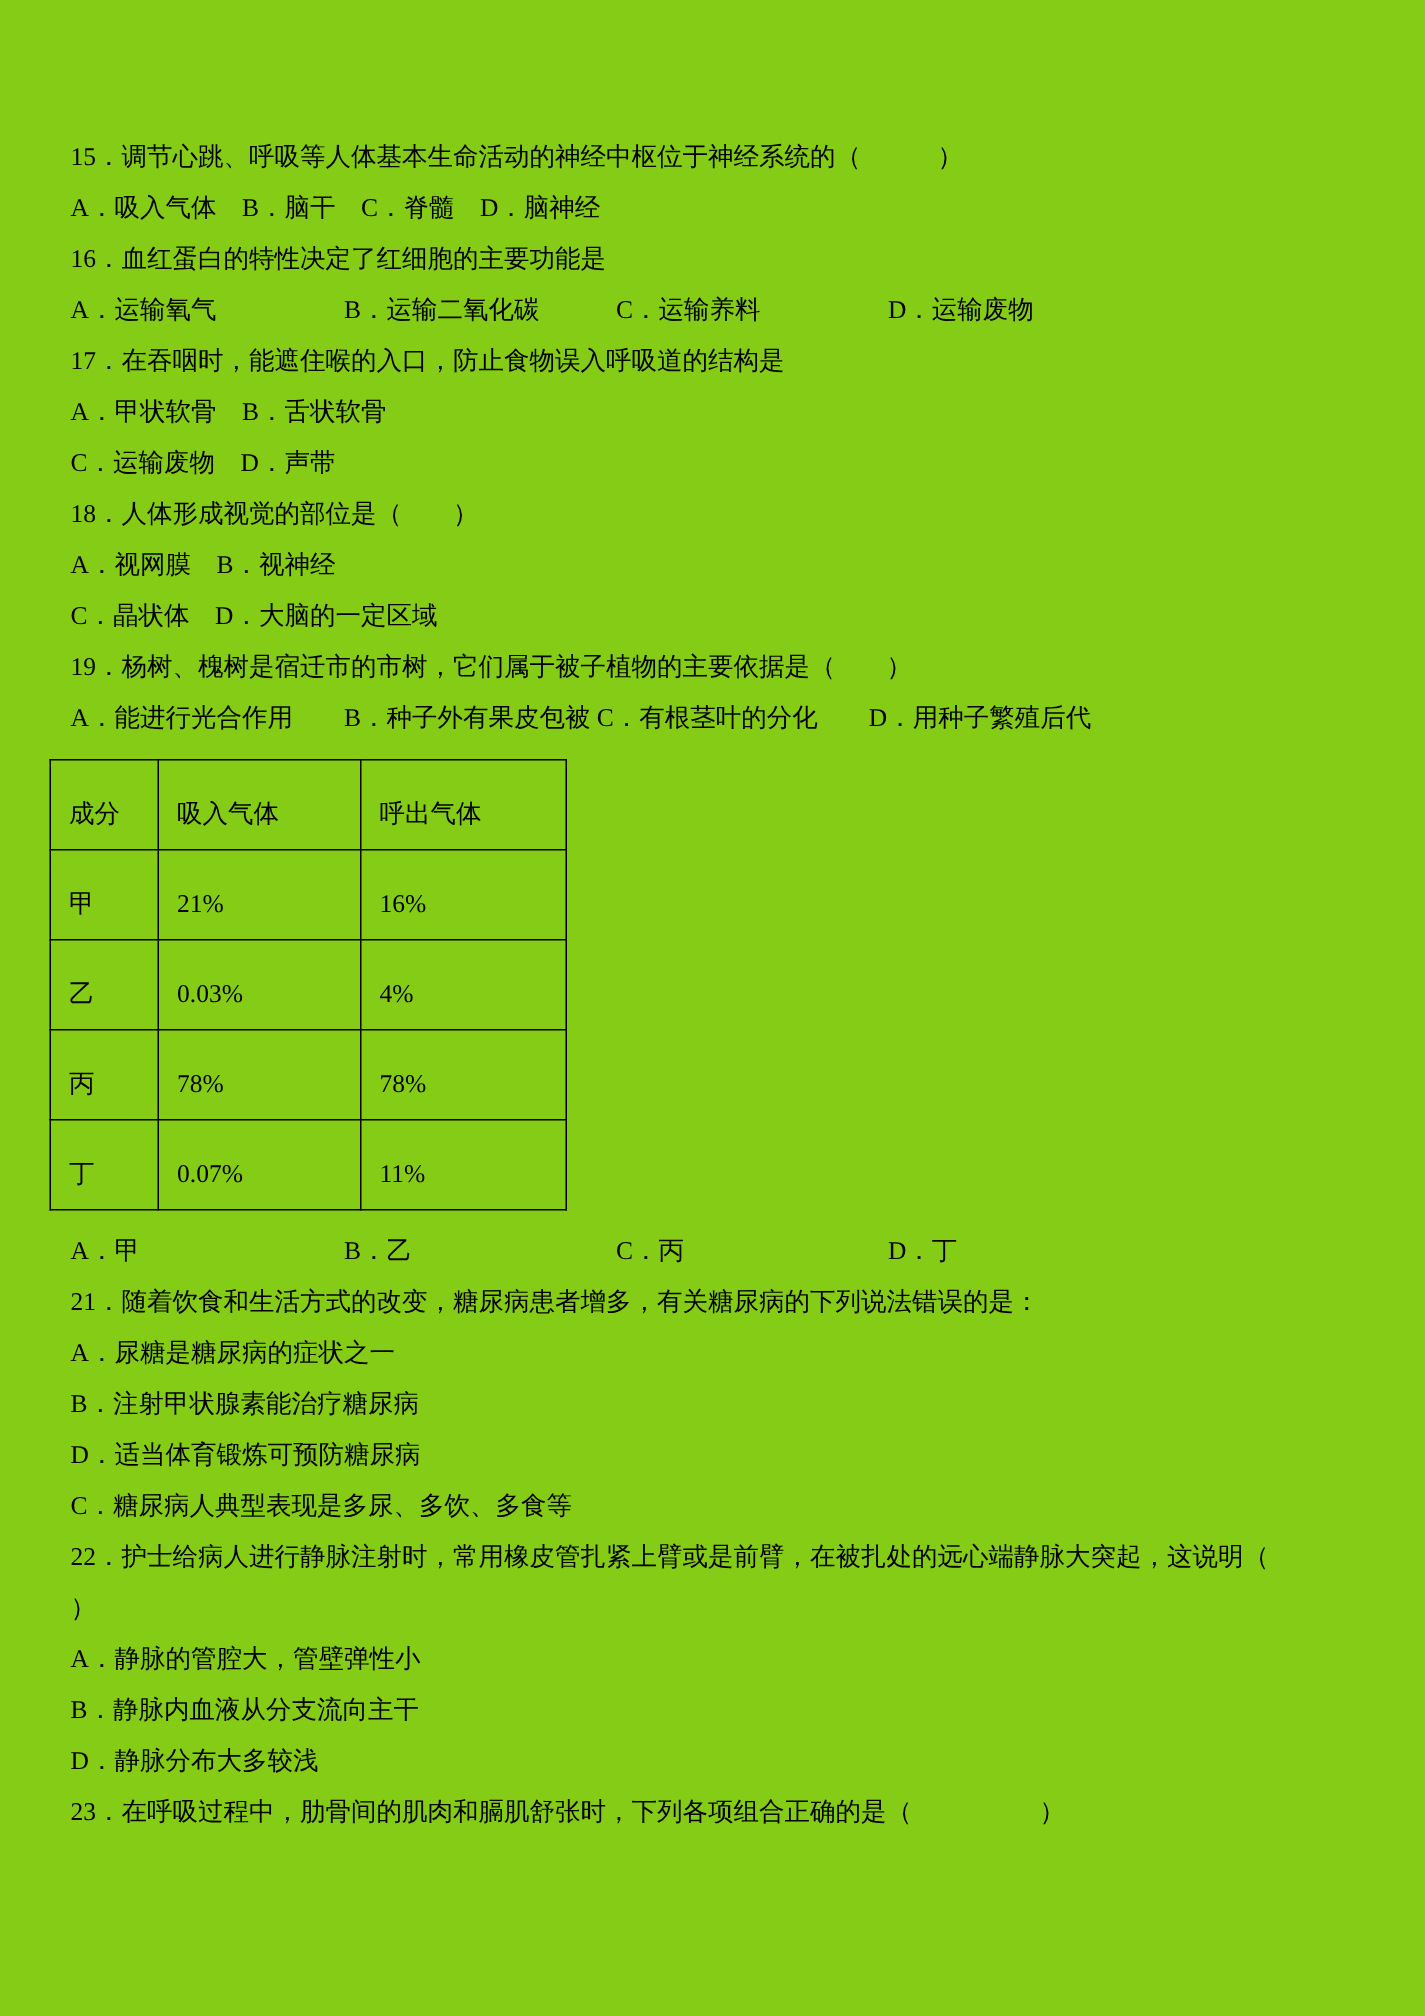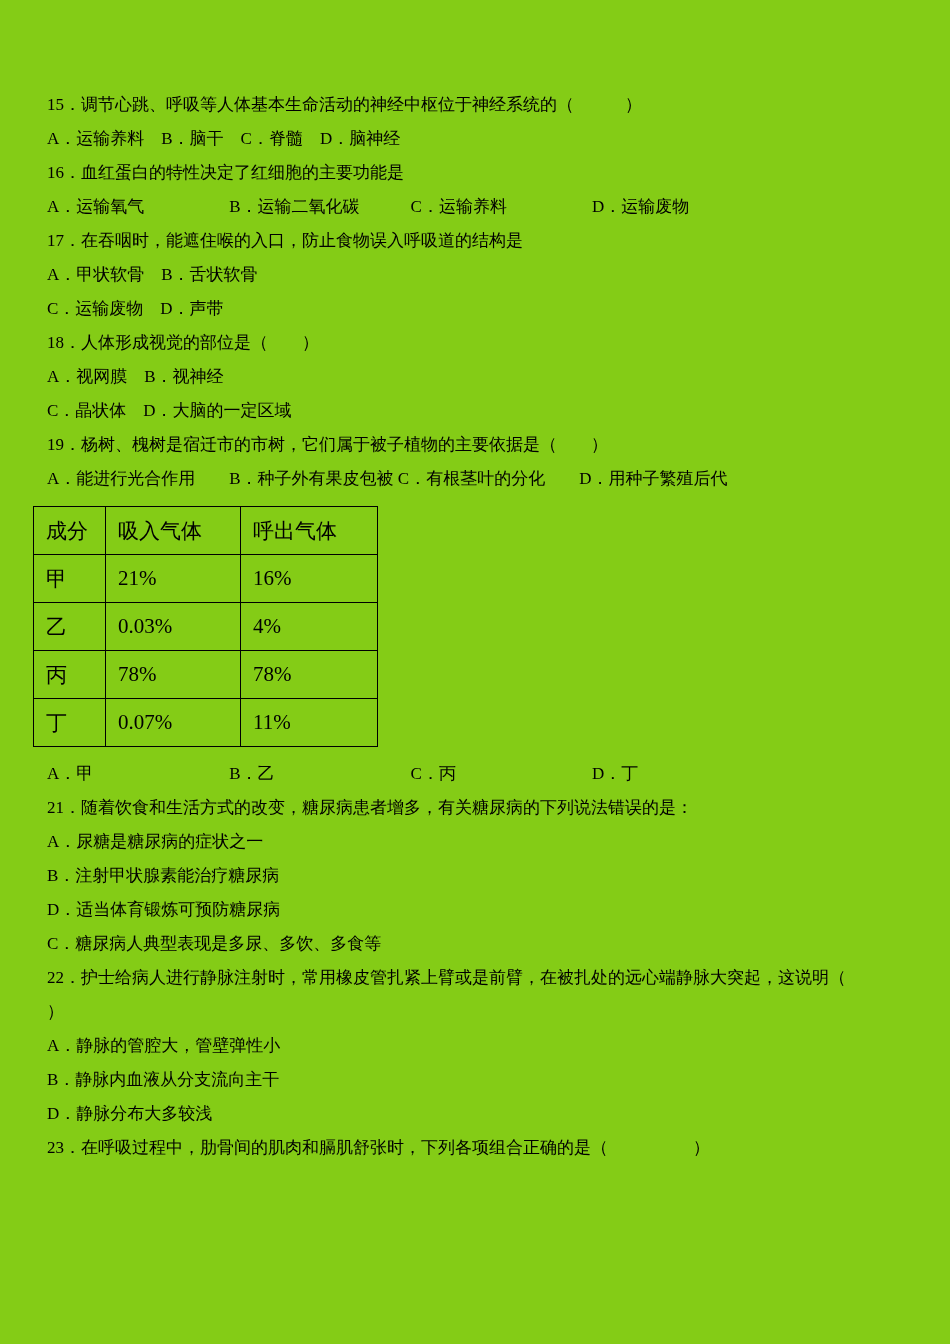--- a/index.html
+++ b/index.html
@@ -27,38 +27,38 @@
     word-break: break-all;
   }
   .gas-table {
     border-collapse: collapse;
     margin: 10px 0 10px -14px;
     table-layout: fixed;
   }
   .gas-table th, .gas-table td {
     border: 1px solid #000000;
     height: 47px;
-    padding: 0 6px 0 12px;
+    padding: 12px 6px 0 12px;
     vertical-align: middle;
     text-align: left;
     font-weight: normal;
-    font-size: 21px;
+    font-size: 17px;
     font-family: "Liberation Serif", "DejaVu Serif", serif;
     white-space: nowrap;
     overflow: hidden;
   }
 </style>
 </head>
 <body>
 
 <div class="page">
 
   <section class="question">
     <p class="line">15．调节心跳、呼吸等人体基本生命活动的神经中枢位于神经系统的（　　　）</p>
-    <p class="line">A．运输养料　B．脑干　C．脊髓　D．脑神经</p>
+    <p class="line">A．吸入气体　B．脑干　C．脊髓　D．脑神经</p>
   </section>
 
   <section class="question">
     <p class="line">16．血红蛋白的特性决定了红细胞的主要功能是</p>
     <p class="line">A．运输氧气　　　　　B．运输二氧化碳　　　C．运输养料　　　　　D．运输废物</p>
   </section>
 
   <section class="question">
     <p class="line">17．在吞咽时，能遮住喉的入口，防止食物误入呼吸道的结构是</p>
     <p class="line">A．甲状软骨　B．舌状软骨</p>

